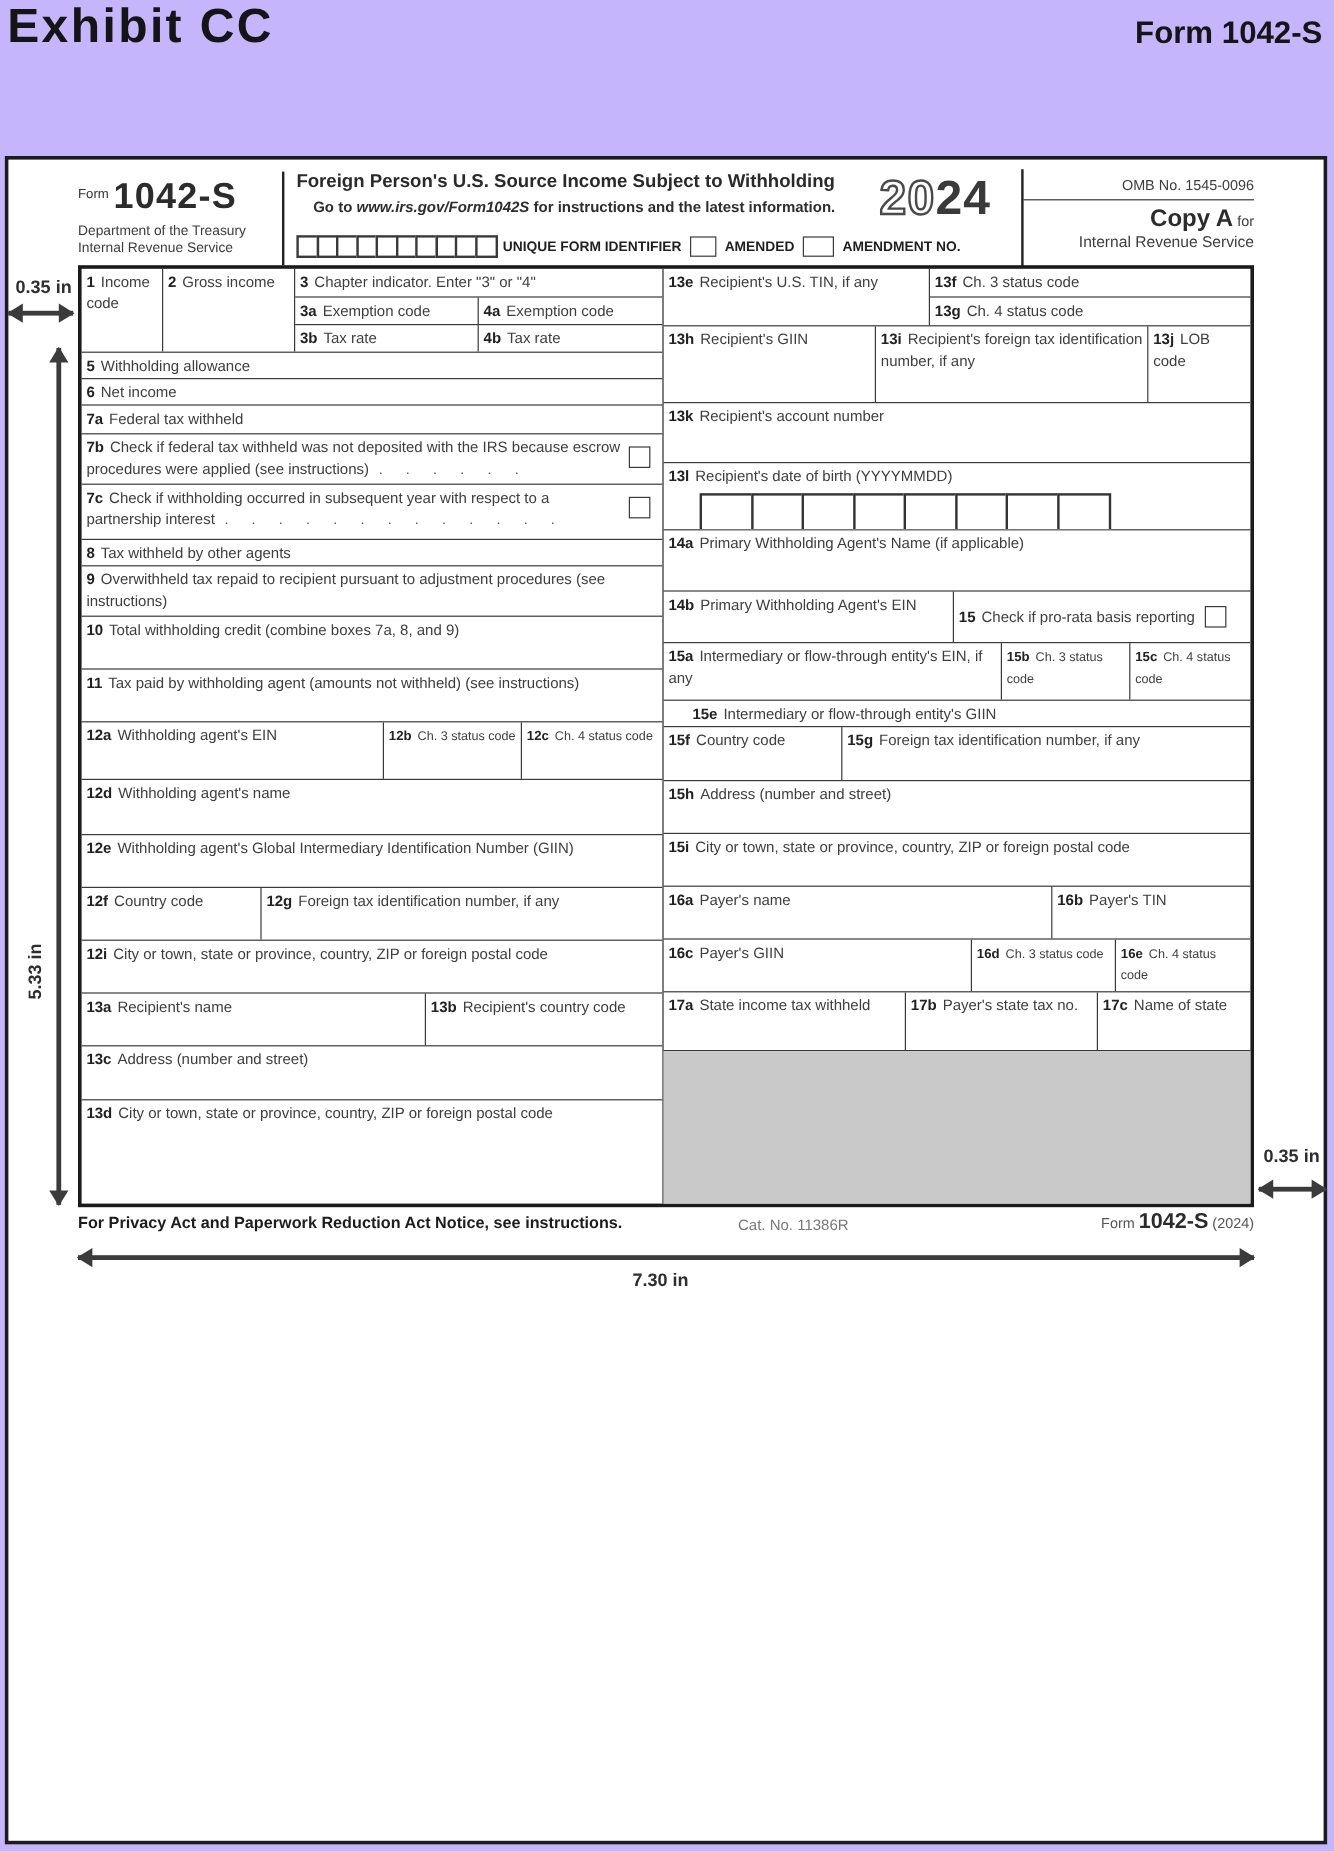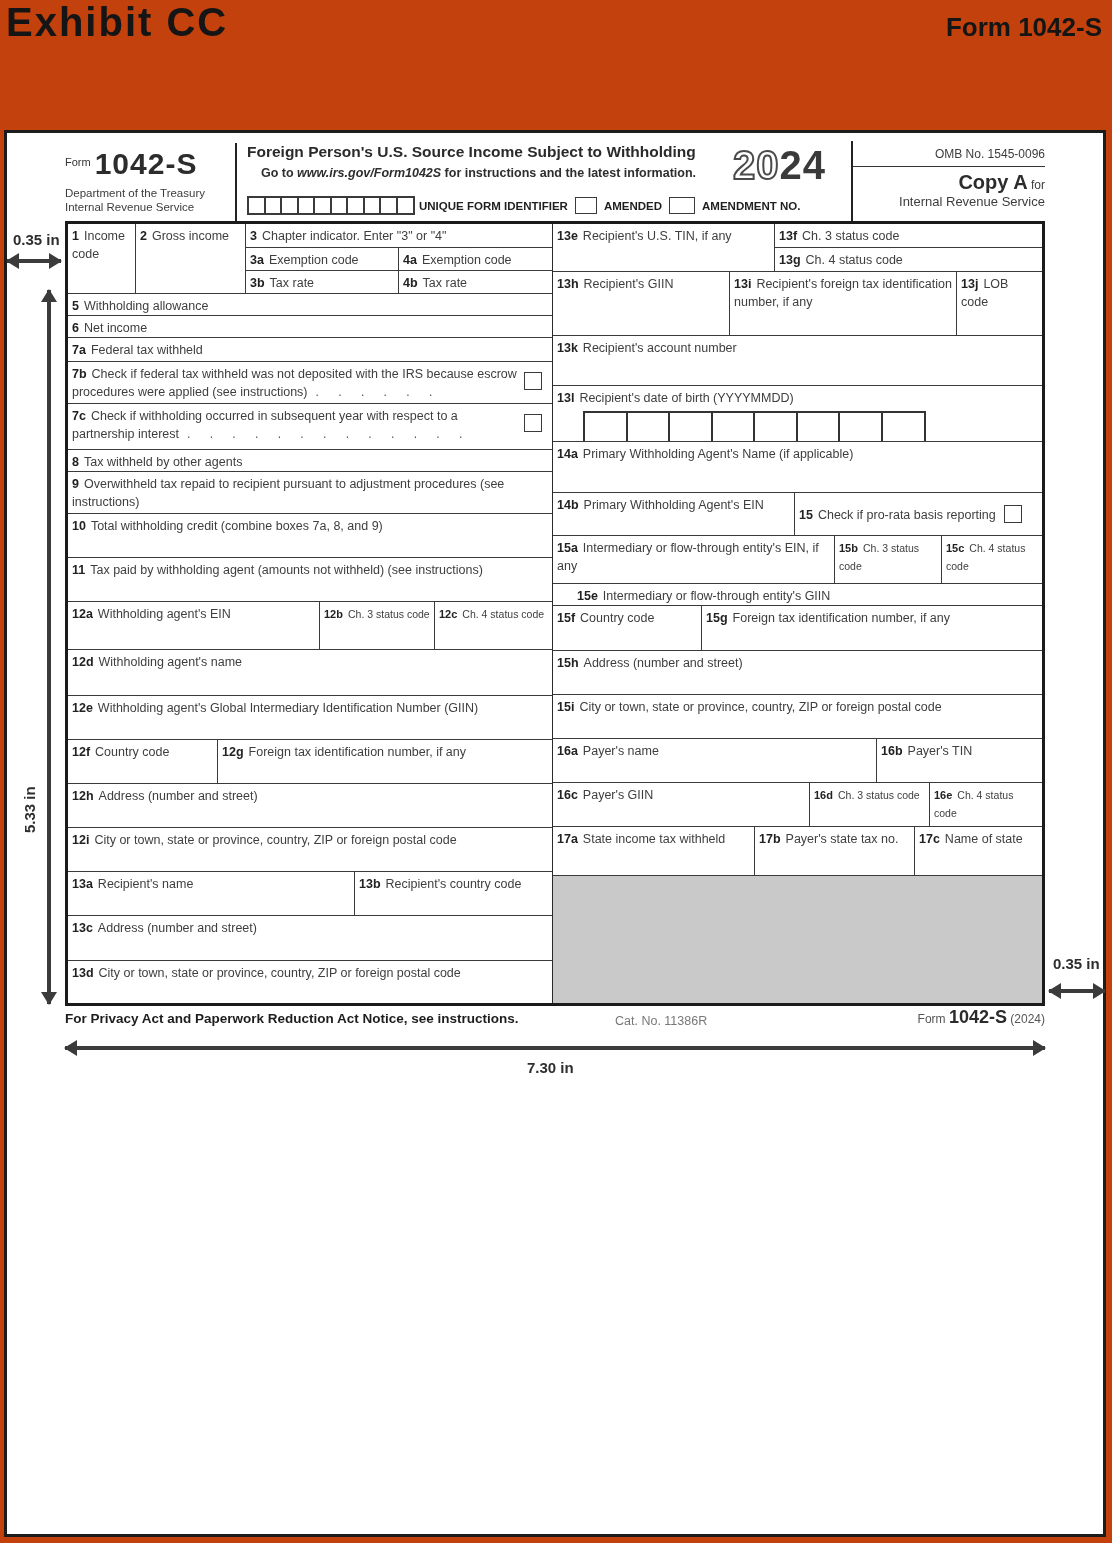--- a/index.html
+++ b/index.html
@@ -1,17 +1,17 @@
 <!DOCTYPE html>
 <html><head>
 <meta charset="utf-8">
 <style>
   * { margin:0; padding:0; box-sizing:border-box; }
   body { width:1112px; height:1543px; background:#fff; font-family:"Liberation Sans", sans-serif; color:#333; }
-  .page { position:relative; width:1112px; height:1543px; background:#c2410c; overflow:hidden; }
+  .page { position:relative; width:1112px; height:1543px; background:#c4b5fd; overflow:hidden; }
 
   
   .exhibit-title { position:absolute; left:6px; top:0px; font-size:40px; font-weight:800; color:#151515; letter-spacing:2px; }
   .exhibit-ref { position:absolute; right:10px; top:12px; font-size:26px; font-weight:800; color:#151515; }
 
   
   .outer-box { position:absolute; left:4px; top:130px; width:1102px; height:1407px; border:3px solid #1c1c1c; background:#fff; }
 
   
   .fhdr { position:absolute; left:58px; top:8px; width:980px; height:80px; }
@@ -196,23 +196,20 @@
             <div class="cell" style="flex:1;"><span class="ltext"><span class="bnum">12d</span><span class="blabel">Withholding agent's name</span></span></div>
           </div>
         <div class="row" style="height:44px;">
             <div class="cell" style="flex:1;"><span class="ltext"><span class="bnum">12e</span><span class="blabel">Withholding agent's Global Intermediary Identification Number (GIIN)</span></span></div>
           </div>
         <div class="row" style="height:44px;">
           <div class="cell br" style="width:150px;"><span class="ltext"><span class="bnum">12f</span><span class="blabel">Country code</span></span></div>
           <div class="cell" style="flex:1;"><span class="ltext"><span class="bnum">12g</span><span class="blabel">Foreign tax identification number, if any</span></span></div>
         </div>
         <div class="row" style="height:44px;">
-            <div class="cell" style="flex:1;"><span class="ltext"><span class="bnum">12h</span><span class="blabel">Address (number and street)</span></span></div>
-          </div>
-        <div class="row" style="height:44px;">
             <div class="cell" style="flex:1;"><span class="ltext"><span class="bnum">12i</span><span class="blabel">City or town, state or province, country, ZIP or foreign postal code</span></span></div>
           </div>
         <div class="row" style="height:44px;">
           <div class="cell br" style="width:287px;"><span class="ltext"><span class="bnum">13a</span><span class="blabel">Recipient's name</span></span></div>
           <div class="cell" style="flex:1;"><span class="ltext"><span class="bnum">13b</span><span class="blabel">Recipient's country code</span></span></div>
         </div>
         <div class="row" style="height:45px;">
             <div class="cell" style="flex:1;"><span class="ltext"><span class="bnum">13c</span><span class="blabel">Address (number and street)</span></span></div>
           </div>
         <div class="row" style="flex:1;">

